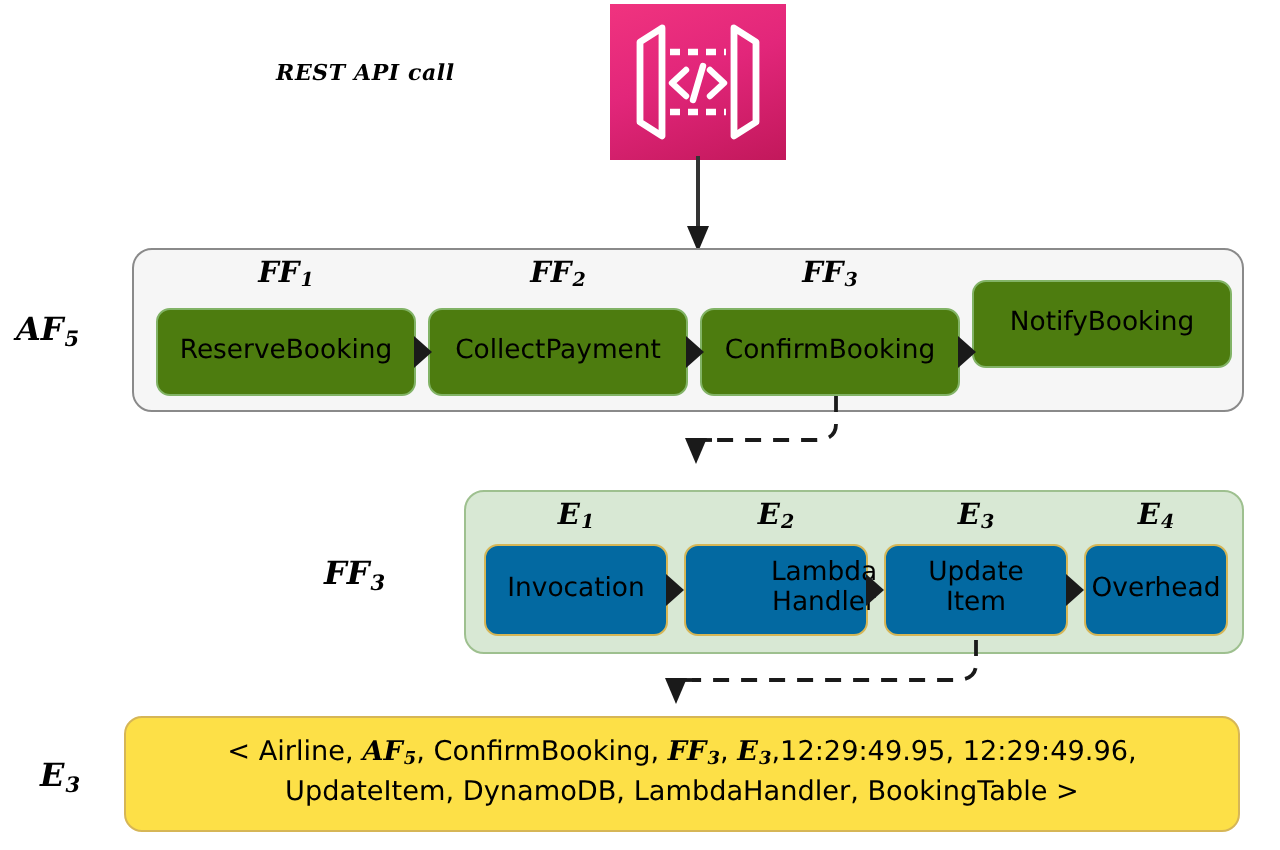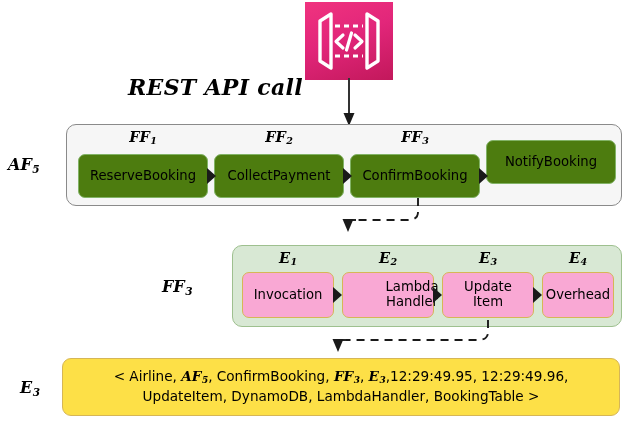--- a/index.html
+++ b/index.html
@@ -34,24 +34,23 @@
 
   
   #api-icon {
     left: 305px; top: 2px;
     width: 88px; height: 78px;
     background: linear-gradient(160deg, #f0337f 0%, #e2267a 45%, #c2185b 100%);
   }
   #api-icon svg { display: block; }
 
   #rest-api-label {
-    left: 128px; top: 30px;
-    font-size: 22px;
+    left: 138px; top: 30px;
+    font-size: 11px;
     letter-spacing: 0.3px;
-    margin-top: 44px;
   }
 
   
   .conn { overflow: visible; }
 
   
   .group {
     box-sizing: border-box;
     border-radius: 10px;
   }
@@ -78,21 +77,21 @@
     text-align: center;
     color: #000000;
     line-height: 1.12;
   }
   .node-green {
     background: #4d7c0f;
     border: 1.4px solid #82b366;
     font-size: 13.2px;
   }
   .node-yellow {
-    background: #f9a8d4;
+    background: #0369a1;
     border: 1.4px solid #d6b656;
     font-size: 13.2px;
   }
 
   
   .cap {
     font-size: 14.5px;
     text-align: center;
   }
 

